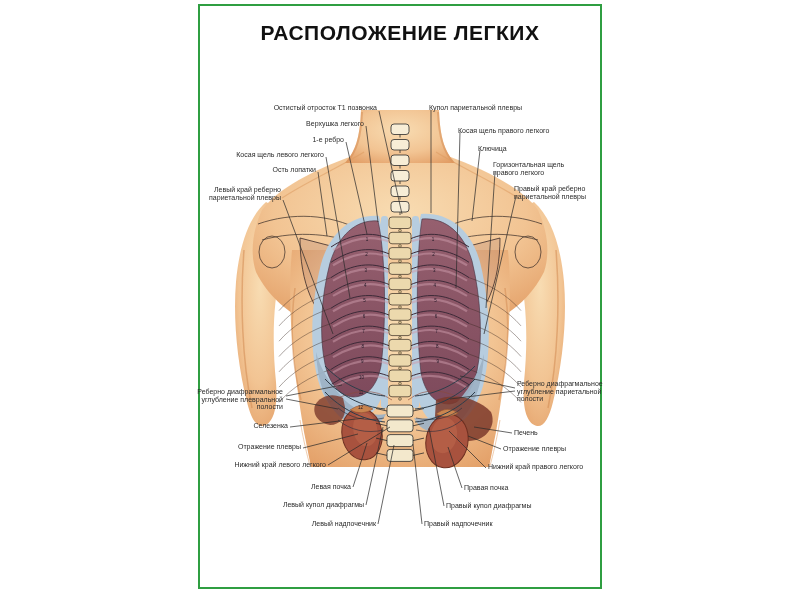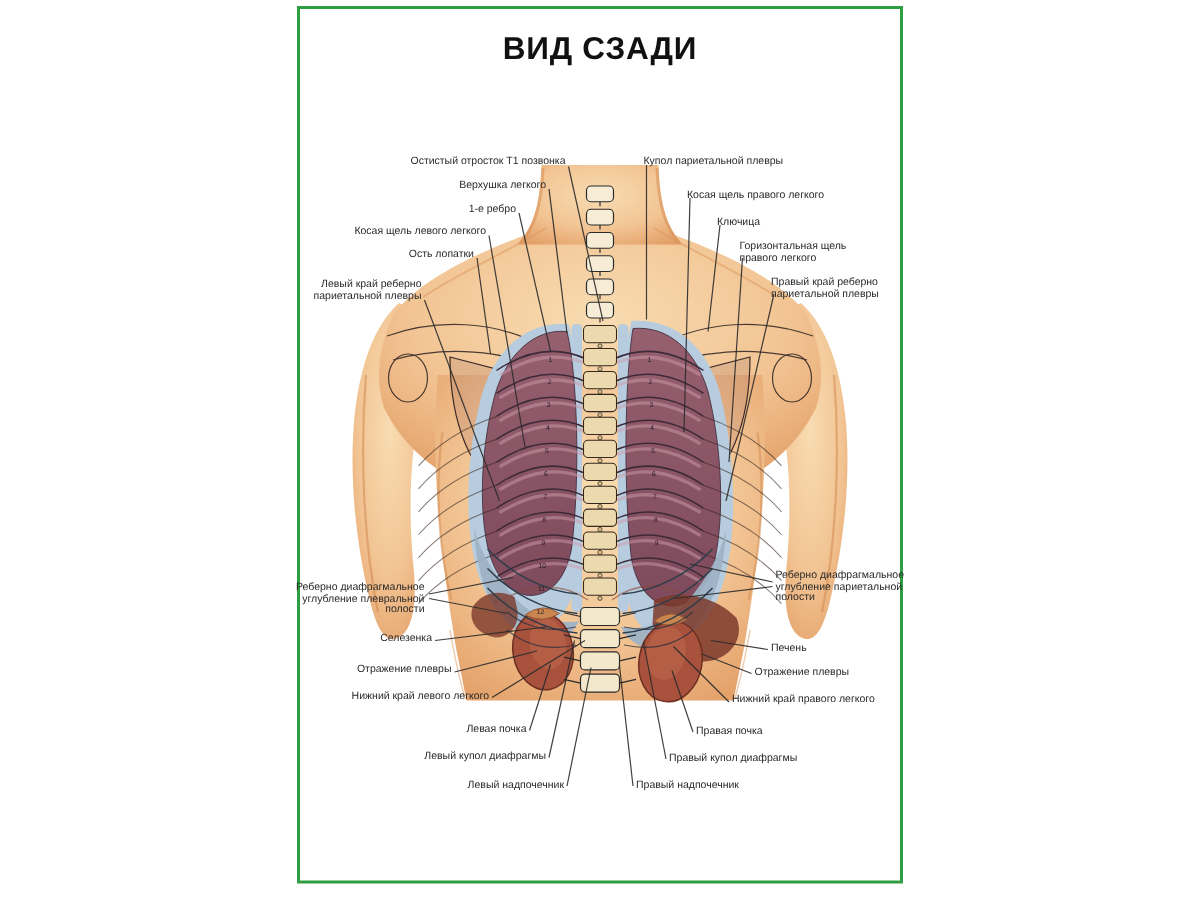--- a/index.html
+++ b/index.html
@@ -17,21 +17,21 @@
   .lbl.left{text-align:left;}
 </style>
 </head>
 <body>
 
 <div id="stage" style="background: rgb(255, 255, 255);">
 
   <div id="poster-frame" style="border-color: rgb(47, 158, 65);"></div>
 
   <div id="title-block">
-    <div class="title-line">ВИД СЗАДИ</div>
+    <div class="title-line">РАСПОЛОЖЕНИЕ ЛЕГКИХ</div>
   </div>
 
   <svg id="anatomy" viewBox="0 0 800 600">
     <defs>
       <radialGradient id="skinG" cx="50%" cy="38%" r="78%">
         <stop offset="0%" stop-color="#f8dcb2"></stop>
         <stop offset="55%" stop-color="#f2c493"></stop>
         <stop offset="100%" stop-color="#e19a61"></stop>
       </radialGradient>
       <linearGradient id="lungG" x1="0" y1="0" x2="0" y2="1">

